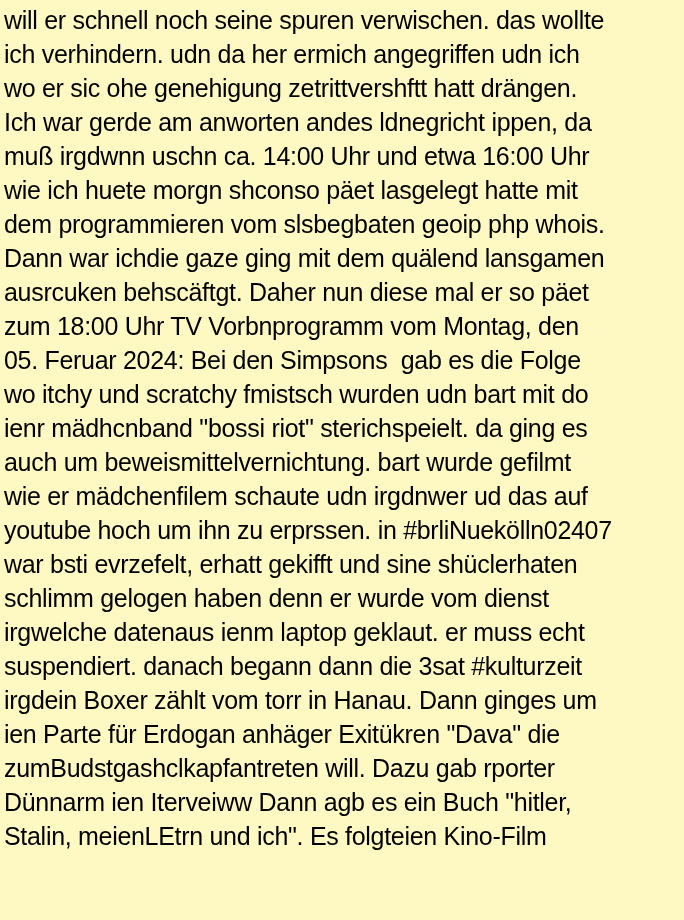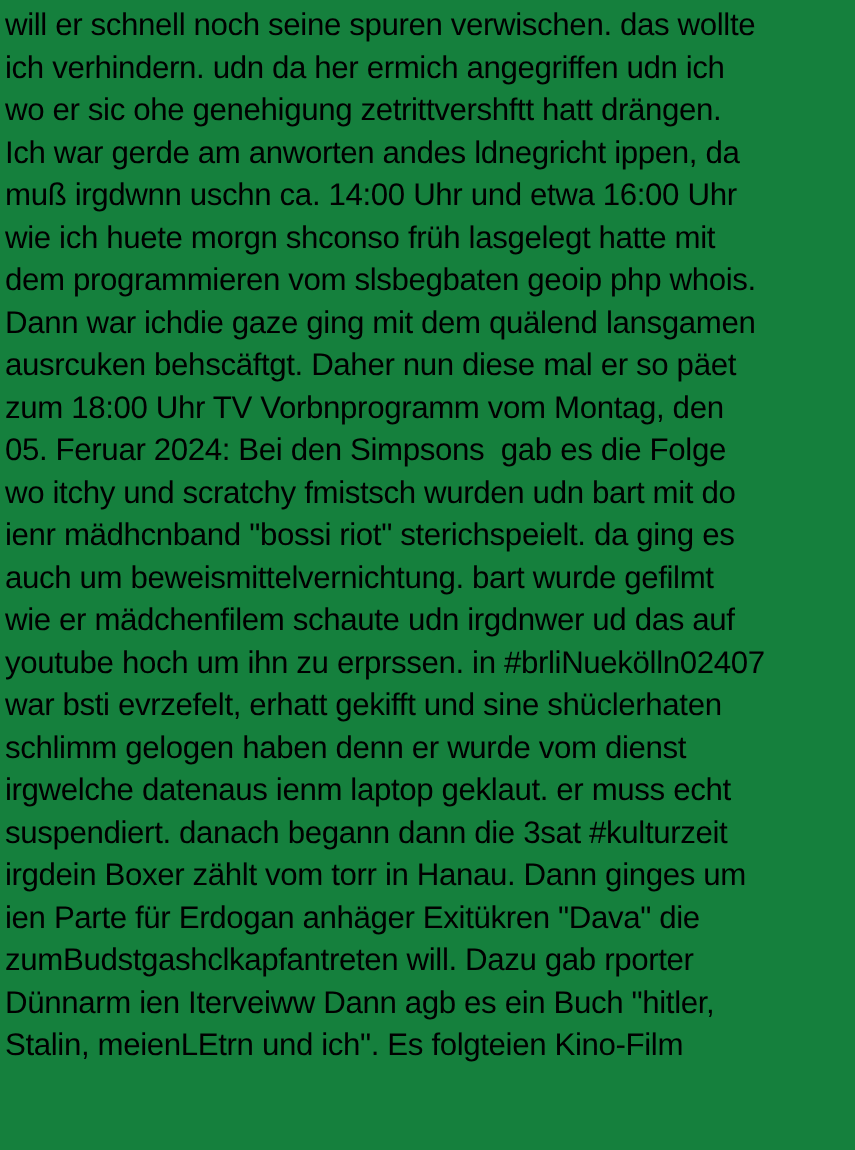--- a/index.html
+++ b/index.html
@@ -4,21 +4,21 @@
 <style>
   html, body {
     margin: 0;
     padding: 0;
     background: #ffffff;
   }
   .page {
     position: relative;
     width: 684px;
     height: 920px;
-    background: #15803d;
+    background: #fef9c3;
     overflow: hidden;
     box-sizing: border-box;
     padding: 3px 0 0 4px;
   }
   .text-body {
     font-family: "Liberation Sans", "DejaVu Sans", sans-serif;
     font-size: 25px;
     line-height: 34px;
     letter-spacing: -0.3px;
     color: #000000;
@@ -33,21 +33,21 @@
 </head>
 <body>
 
 <main class="page">
   <div class="text-body" style="color: rgb(0, 0, 0);">
       <div class="text-line">will er schnell noch seine spuren verwischen. das wollte</div>
       <div class="text-line">ich verhindern. udn da her ermich angegriffen udn ich</div>
       <div class="text-line">wo er sic ohe genehigung zetrittvershftt hatt drängen.</div>
       <div class="text-line">Ich war gerde am anworten andes ldnegricht ippen, da</div>
       <div class="text-line">muß irgdwnn uschn ca. 14:00 Uhr und etwa 16:00 Uhr</div>
-      <div class="text-line">wie ich huete morgn shconso früh lasgelegt hatte mit</div>
+      <div class="text-line">wie ich huete morgn shconso päet lasgelegt hatte mit</div>
       <div class="text-line">dem programmieren vom slsbegbaten geoip php whois.</div>
       <div class="text-line">Dann war ichdie gaze ging mit dem quälend lansgamen</div>
       <div class="text-line">ausrcuken behscäftgt. Daher nun diese mal er so päet</div>
       <div class="text-line">zum 18:00 Uhr TV Vorbnprogramm vom Montag, den</div>
       <div class="text-line">05. Feruar 2024: Bei den Simpsons  gab es die Folge</div>
       <div class="text-line">wo itchy und scratchy fmistsch wurden udn bart mit do</div>
       <div class="text-line">ienr mädhcnband "bossi riot" sterichspeielt. da ging es</div>
       <div class="text-line">auch um beweismittelvernichtung. bart wurde gefilmt</div>
       <div class="text-line">wie er mädchenfilem schaute udn irgdnwer ud das auf</div>
       <div class="text-line">youtube hoch um ihn zu erprssen. in #brliNuekölln02407</div>

